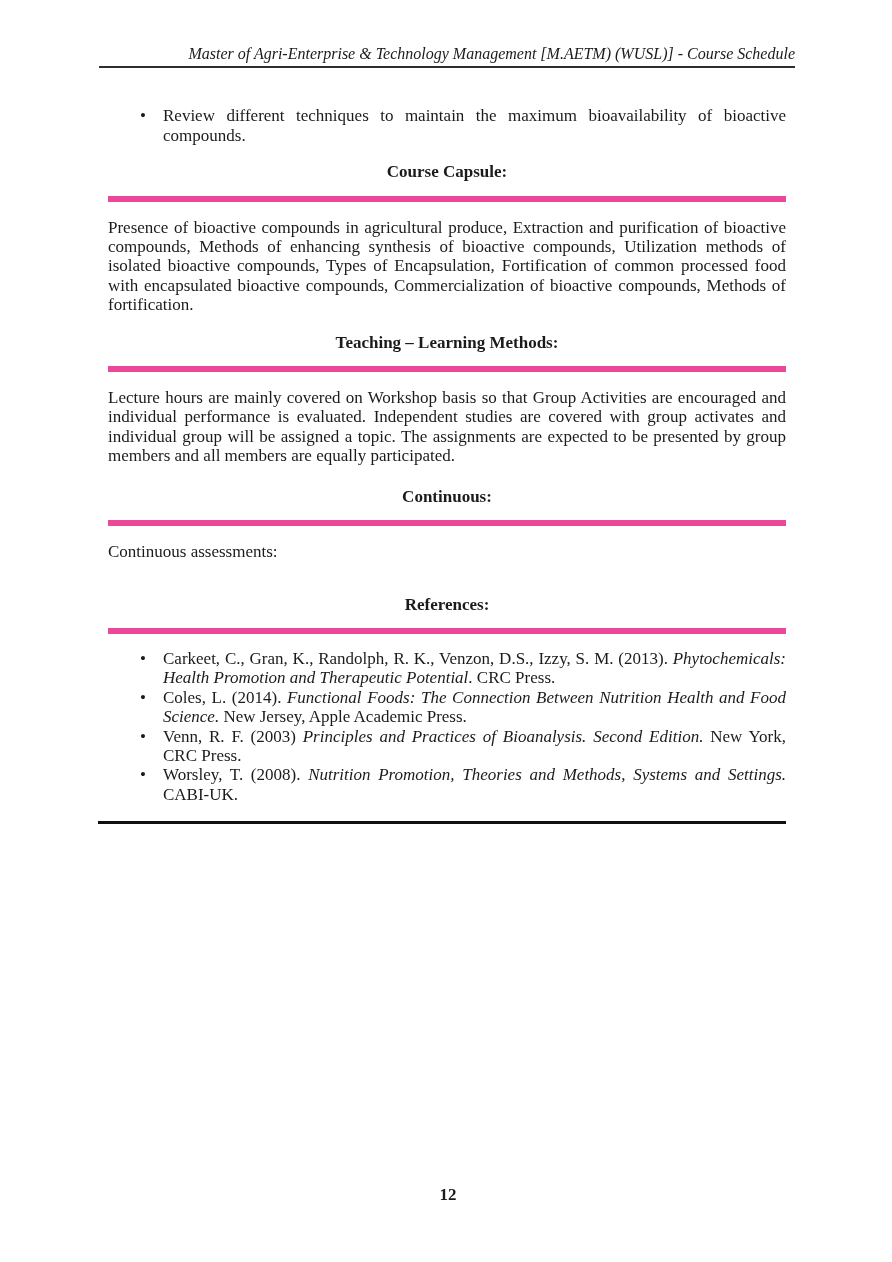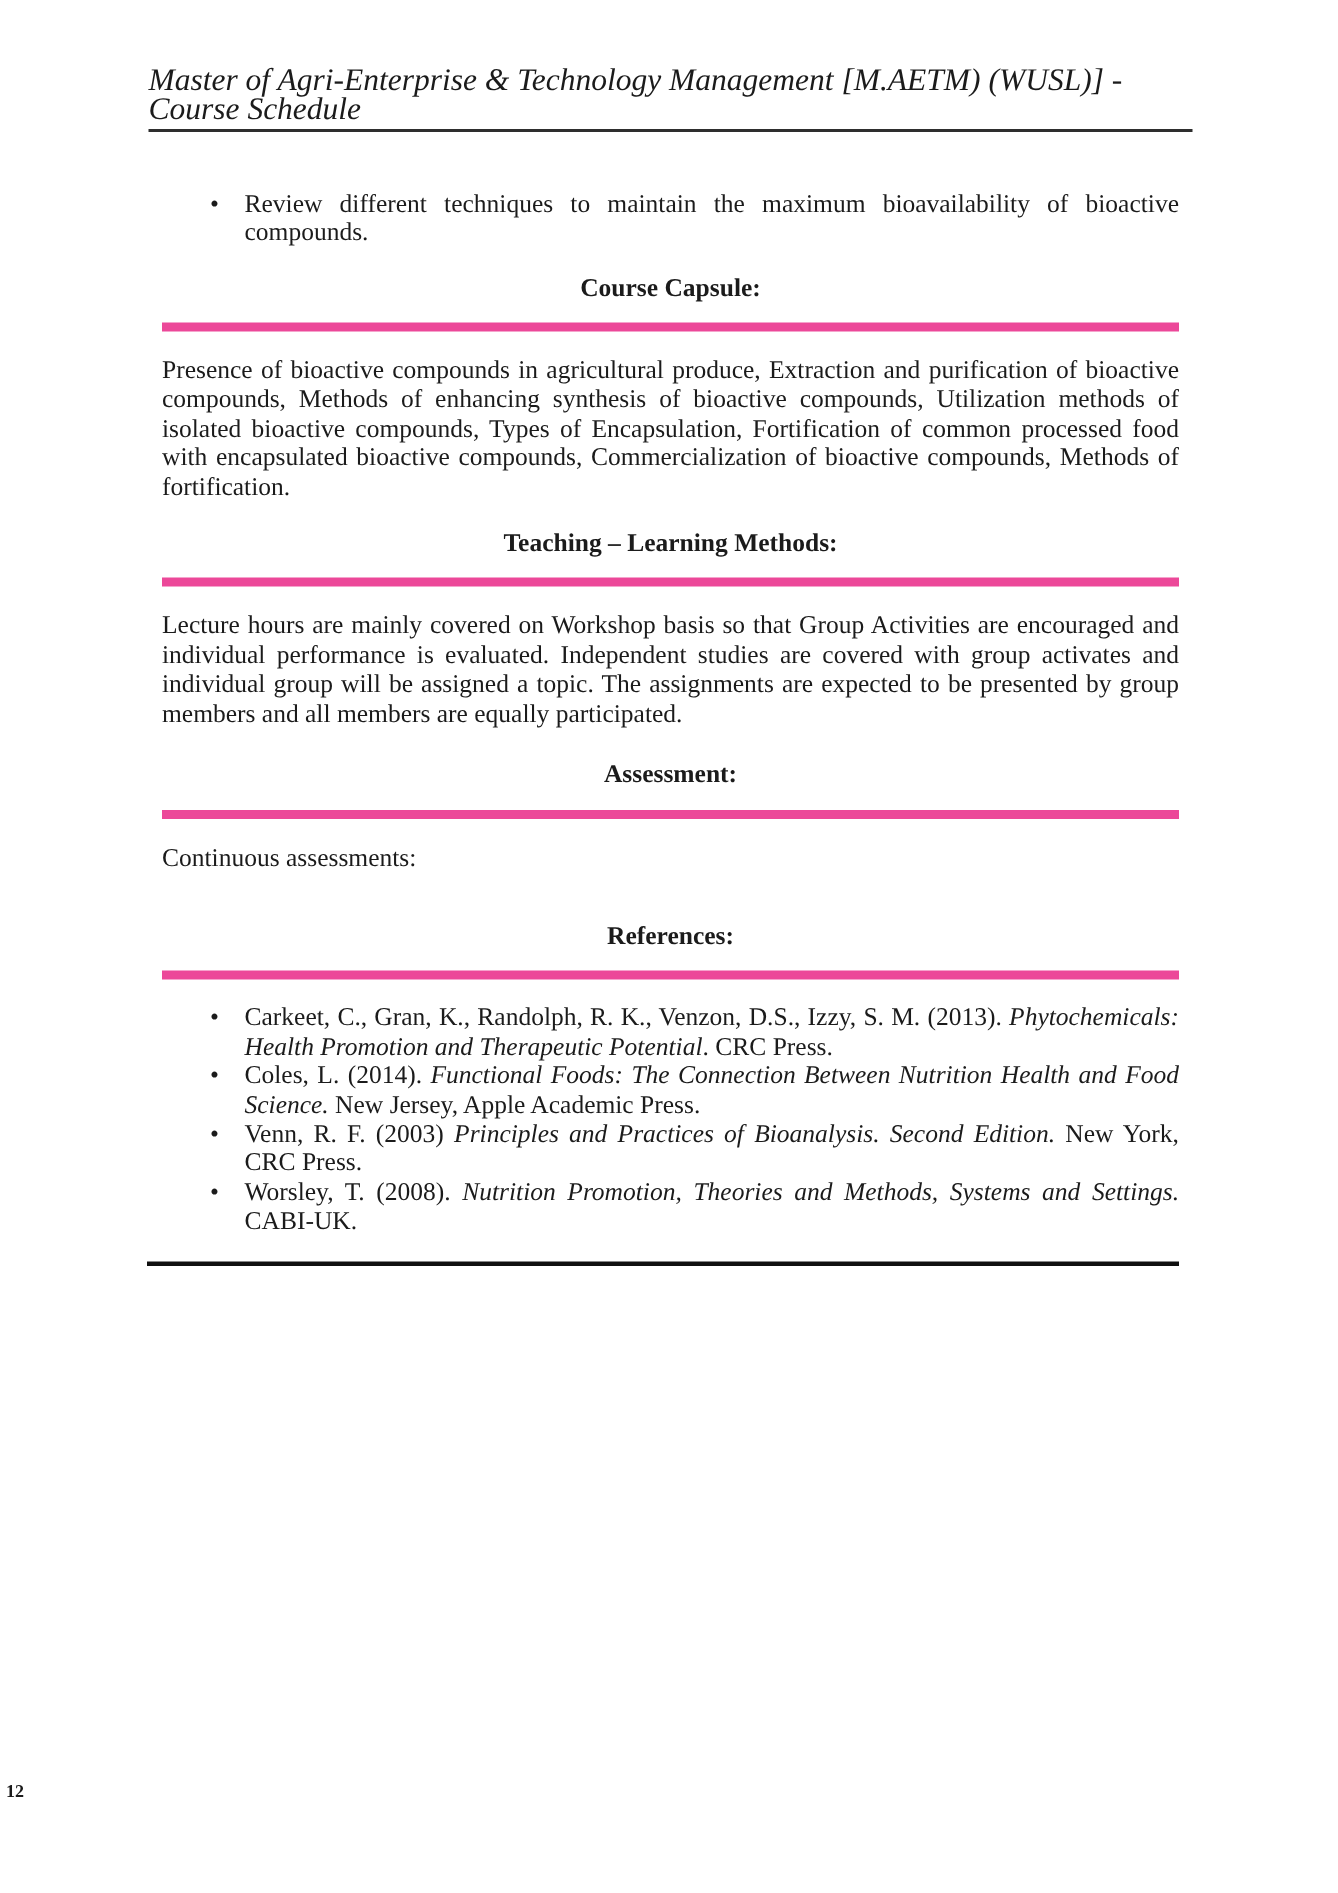--- a/index.html
+++ b/index.html
@@ -12,23 +12,23 @@
     font-size: 17px;
     line-height: 19.4px;
     color: #1b1b1b;
     overflow: hidden;
     box-sizing: border-box;
   }
   .page-header {
     margin: 0 97px 0 99px;
     padding-top: 44px;
     padding-bottom: 3px;
-    text-align: left;
+    text-align: right;
     font-style: italic;
-    font-size: 21px;
+    font-size: 16px;
     border-bottom: 2px solid #2e2e2e;
   }
   .content {
     margin: 0 106px 0 108px;
   }
   ul.doc-list {
     list-style: none;
     margin: 0;
     padding: 0;
   }
@@ -65,23 +65,23 @@
   .ref-title { font-style: italic; }
   .end-rule {
     margin: 17px 0 0 -10px;
     border-top: 3px solid #101010;
   }
   .page-footer {
     position: absolute;
     left: 4px;
     right: 0;
     top: 1185px;
-    text-align: left;
+    text-align: center;
     font-weight: bold;
-    font-size: 12px;
+    font-size: 17px;
   }
 </style>
 </head>
 <body>
 
 <div class="page">
 
   <div class="page-header">Master of Agri-Enterprise &amp; Technology Management [M.AETM) (WUSL)] - Course Schedule</div>
 
   <div class="content">
@@ -92,21 +92,21 @@
         <span>Review different techniques to maintain the maximum bioavailability of bioactive compounds.</span>
       </li>
     </ul>
 
     <div class="section-heading">Course Capsule:</div>
     <p class="para">Presence of bioactive compounds in agricultural produce, Extraction and purification of bioactive compounds, Methods of enhancing synthesis of bioactive compounds, Utilization methods of isolated bioactive compounds, Types of Encapsulation, Fortification of  common processed food with encapsulated bioactive compounds, Commercialization of bioactive compounds, Methods of fortification.</p>
 
     <div class="section-heading tlm">Teaching – Learning Methods:</div>
     <p class="para">Lecture hours are mainly covered on Workshop basis so that Group Activities are encouraged and individual performance is evaluated. Independent studies are covered with group activates and individual group will be assigned a topic. The assignments are expected to be presented by group members and all members are equally participated.</p>
 
-    <div class="section-heading assess">Assessment:</div>
+    <div class="section-heading assess">Continuous:</div>
     <div class="assessment-block">
       <div class="assess-row">
         <span class="assess-label">Continuous assessments:</span>
       </div>
       <div class="assess-row">
       </div>
     </div>
 
     <div class="section-heading refs">References:</div>
     <ul class="doc-list refs">

